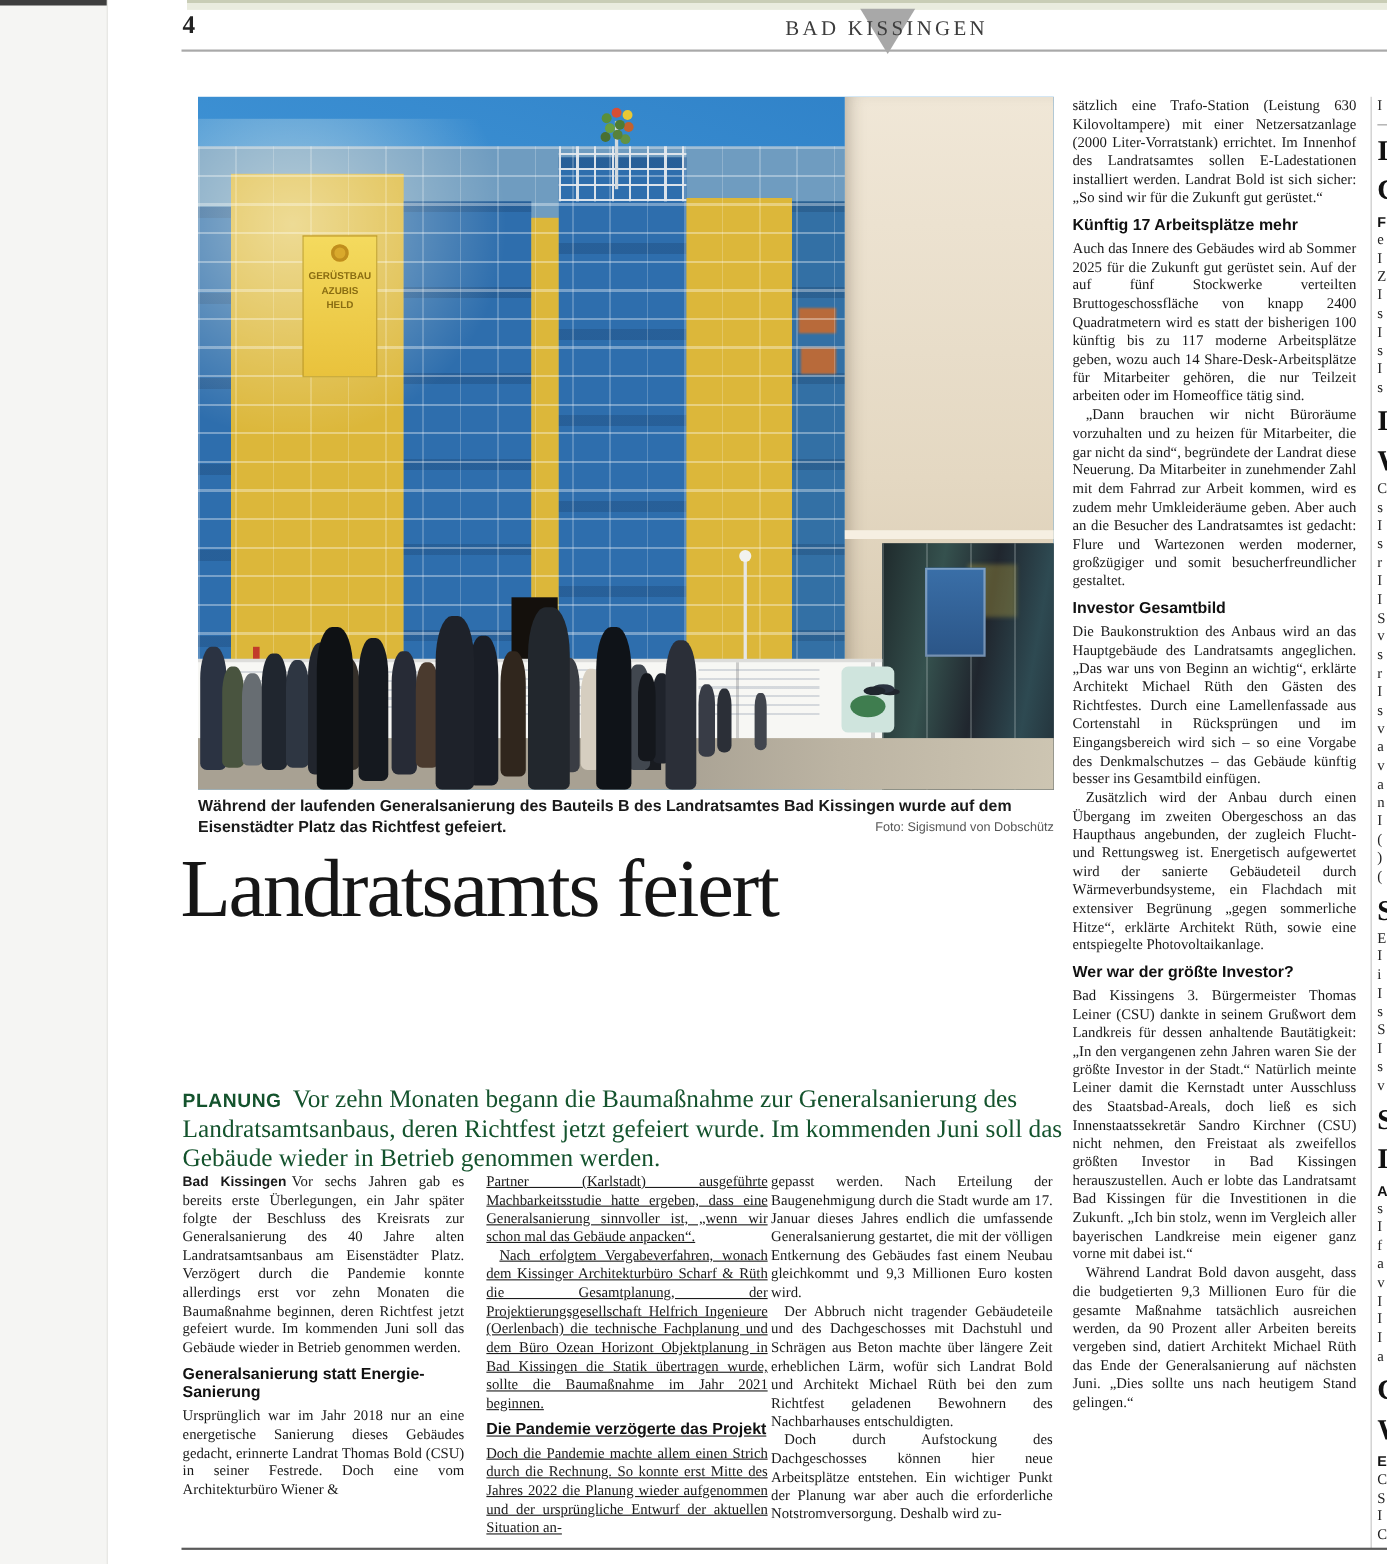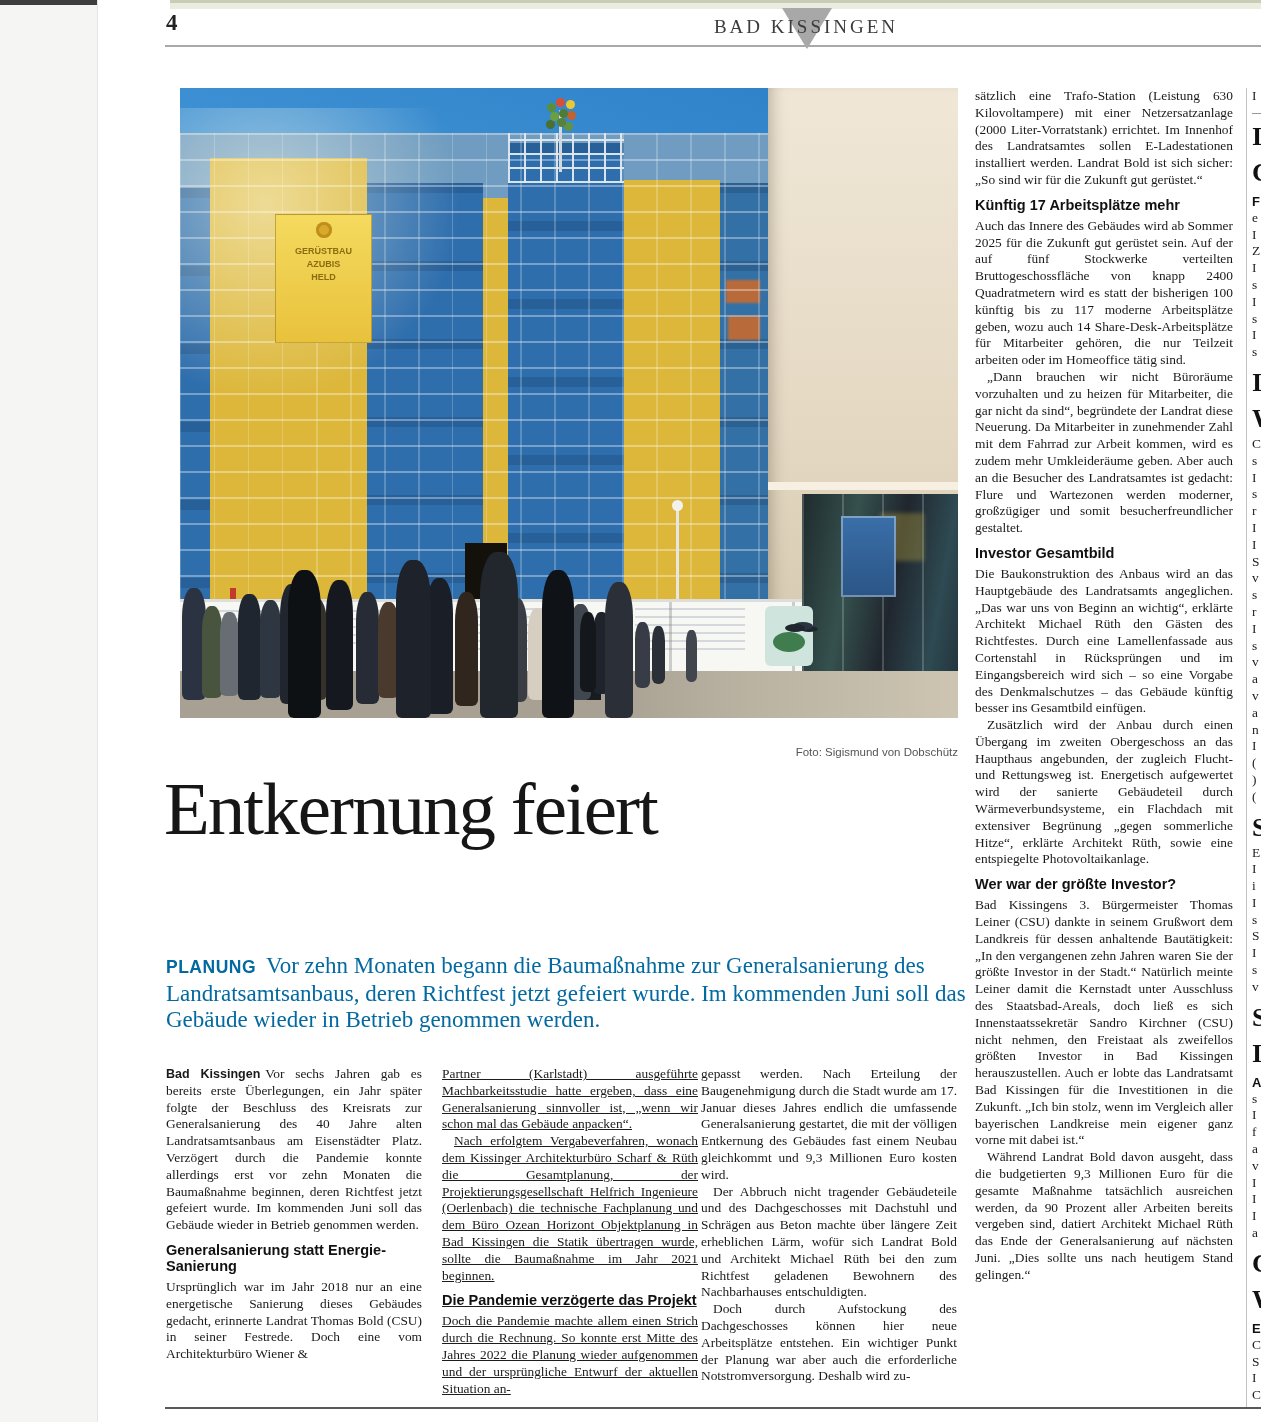--- a/index.html
+++ b/index.html
@@ -25,21 +25,21 @@
   .stripe{position:absolute;}
   .s-blue{background-color:rgba(38,104,170,.88);}
   .s-teal{background-color:rgba(43,106,160,.88);}
   .s-yel{background-color:rgba(228,185,47,.93);}
   .floorhint{background-image:repeating-linear-gradient(180deg,rgba(10,30,60,.18) 0 10px,transparent 10px 78px);}
   .ph-grid{left:0;top:45px;width:588px;height:466px;pointer-events:none;
      background-image:repeating-linear-gradient(180deg,rgba(255,255,255,.35) 0 2px,transparent 2px 26px),
                       repeating-linear-gradient(90deg,rgba(255,255,255,.22) 0 1.5px,transparent 1.5px 34px);}
   .ph-sun{left:-40px;top:20px;width:360px;height:320px;pointer-events:none;
      background:radial-gradient(circle at 35% 30%,rgba(255,255,240,.5) 0%,rgba(255,255,240,0) 60%);}
-  .ph-banner{left:95px;top:126px;width:97px;height:129px;background:linear-gradient(180deg,#f4da5e,#e9c23c);
+  .ph-banner{left:95px;top:126px;width:68px;height:129px;background:linear-gradient(180deg,#f4da5e,#e9c23c);
      border:1px solid rgba(120,90,10,.4);text-align:center;color:#8a6d12;
      font-family:"Liberation Sans",sans-serif;font-weight:bold;font-size:9px;line-height:13px;padding-top:30px;box-sizing:border-box;}
   .ph-banner::before{content:"";position:absolute;left:50%;top:7px;width:16px;height:16px;margin-left:-8px;
      border-radius:50%;background:#d9a92c;box-shadow:inset 0 0 0 3px #c08e1d;}
   .ph-crown-scaffold{left:328px;top:45px;width:116px;height:50px;
      background-image:repeating-linear-gradient(90deg,rgba(228,233,238,.95) 0 2px,transparent 2px 16px),
                       repeating-linear-gradient(0deg,rgba(228,233,238,.95) 0 2px,transparent 2px 14px);}
   .ph-pole{left:379px;top:22px;width:3px;height:62px;background:#d3dade;}
   .ph-tree{left:376px;top:10px;width:9px;height:9px;border-radius:50%;background:#d94f35;
      box-shadow:10px 2px 0 #e9c835,-9px 5px 0 #5a8f3a,3px 11px 0 #4e7c33,-6px 14px 0 #6aa03f,
@@ -69,21 +69,21 @@
      box-shadow:6px -14px 0 -6px #20262e,14px -16px 0 -6px #2b3340,20px -13px 0 -7px #20262e;}
   .ph-ground{left:0;top:583px;width:778px;height:47px;background:linear-gradient(90deg,#a8a193 0 55%,#bcb4a3 75%,#cdc5b2 100%);}
   .ph-lectern{left:406px;top:572px;width:15px;height:40px;background:#181b20;}
   .fig{position:absolute;border-radius:42% 42% 6px 6px / 26% 26% 6px 6px;}
   
   .caption{left:180px;top:724px;width:778px;font-family:"Liberation Sans",sans-serif;font-weight:bold;
      font-size:14.5px;line-height:19px;color:#1a1a1a;}
   .credit{position:absolute;right:0;top:19px;font-weight:normal;font-size:11.5px;color:#555;margin-left:24px;}
   
   .headline{left:164px;top:768px;margin:0;font-weight:400;font-size:75px;line-height:82px;letter-spacing:-2px;color:#161616;}
-  .lead{left:166px;top:953px;width:800px;margin:0;font-size:23px;line-height:26.5px;color:#0369a1;}
+  .lead{left:166px;top:986px;width:800px;margin:0;font-size:23px;line-height:26.5px;color:#14532d;}
   .kicker{font-family:"Liberation Sans",sans-serif;font-weight:bold;font-size:17.5px;letter-spacing:.5px;margin-right:10px;}
   
   .col{overflow:hidden;}
   .col1{left:166px;top:1066px;width:256px;height:342px;}
   .col2{left:442px;top:1066px;width:256px;height:342px;text-decoration:underline;}
   .col3{left:701px;top:1066px;width:256px;height:342px;}
   .col4{left:975px;top:88px;width:258px;height:1320px;}
   .body{margin:0;font-size:13.4px;line-height:16.8px;text-align:justify;color:#191919;}
   .body.indent{text-indent:12px;}
   .subhead{margin:8px 0 5px 0;font-family:"Liberation Sans",sans-serif;font-size:14.5px;color:#111;}
@@ -184,24 +184,25 @@
         <div class="fig" style="left: 362px; width: 32px; height: 148px; top: 482px; background: rgb(15, 19, 24);"></div>
         <div class="fig" style="left: 425px; width: 28px; height: 136px; top: 494px; background: rgb(43, 47, 56);"></div>
         <div class="fig" style="left: 455px; width: 15px; height: 66px; top: 534px; background: rgb(56, 60, 70);"></div>
         <div class="fig" style="left: 472px; width: 13px; height: 58px; top: 538px; background: rgb(43, 47, 55);"></div>
         <div class="fig" style="left: 506px; width: 11px; height: 52px; top: 542px; background: rgb(65, 69, 77);"></div>
         <div class="fig" style="left: 400px; width: 16px; height: 80px; top: 524px; background: rgb(20, 23, 28);"></div>
       </div>
   </div>
 
   <div class="abs caption">
+    <span>Während der laufenden Generalsanierung des Bauteils B des Landratsamtes Bad Kissingen wurde auf dem Eisenstädter Platz das Richtfest gefeiert.</span>
     <span class="credit">Foto: Sigismund von Dobschütz</span>
   </div>
 
-  <h1 class="abs headline"><span>Entkernung feiert</span><br></h1>
+  <h1 class="abs headline"><span>Landratsamts feiert</span><br></h1>
 
   <p class="abs lead"><span class="kicker">PLANUNG</span><span>Vor zehn Monaten begann die Baumaßnahme zur Generalsanierung des Landratsamtsanbaus, deren Richtfest jetzt gefeiert wurde. Im kommenden Juni soll das Gebäude wieder in Betrieb genommen werden.</span></p>
 
   <div class="abs col col1">
     <p class="body"><b class="leadin">Bad Kissingen</b><span>Vor sechs Jahren gab es bereits erste Überlegungen, ein Jahr später folgte der Beschluss des Kreisrats zur Generalsanierung des 40 Jahre alten Landratsamtsanbaus am Eisenstädter Platz. Verzögert durch die Pandemie konnte allerdings erst vor zehn Monaten die Baumaßnahme beginnen, deren Richtfest jetzt gefeiert wurde. Im kommenden Juni soll das Gebäude wieder in Betrieb genommen werden.</span></p>
     <h3 class="subhead">Generalsanierung statt Energie-Sanierung</h3>
     <p class="body">Ursprünglich war im Jahr 2018 nur an eine energetische Sanierung dieses Gebäudes gedacht, erinnerte Landrat Thomas Bold (CSU) in seiner Festrede. Doch eine vom Architekturbüro Wiener &amp;</p>
   </div>
 
   <div class="abs col col2">

